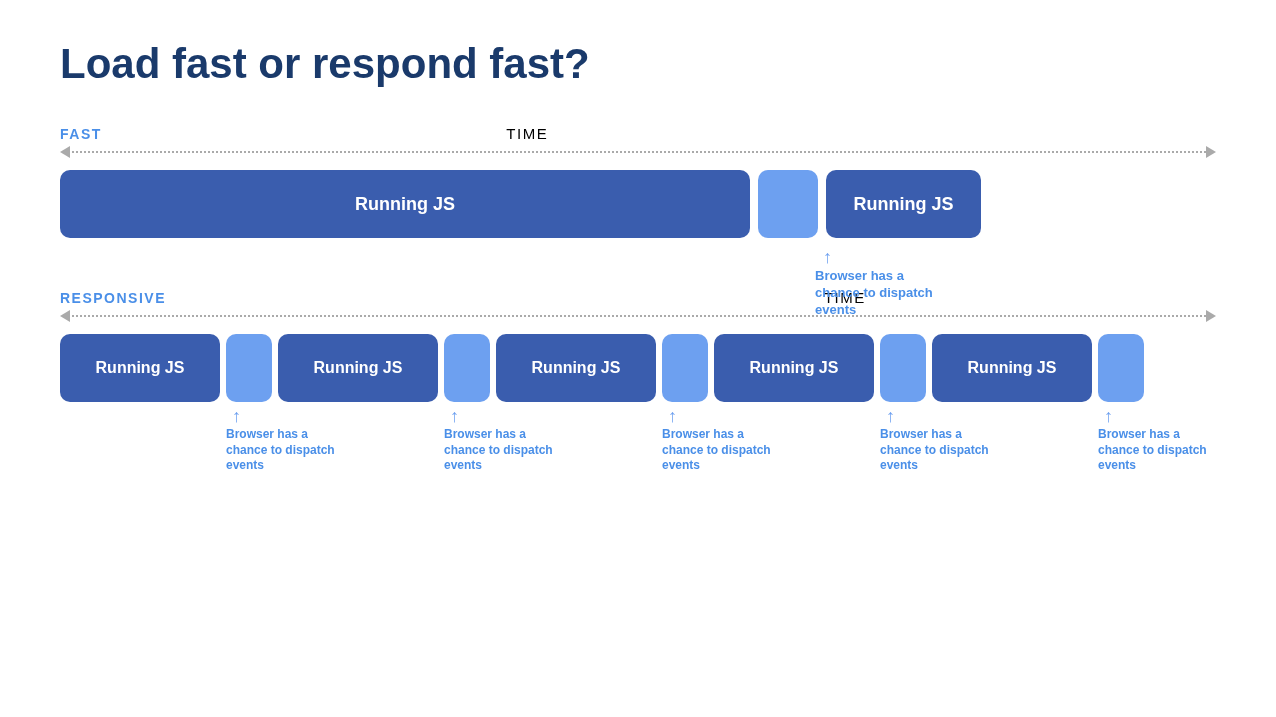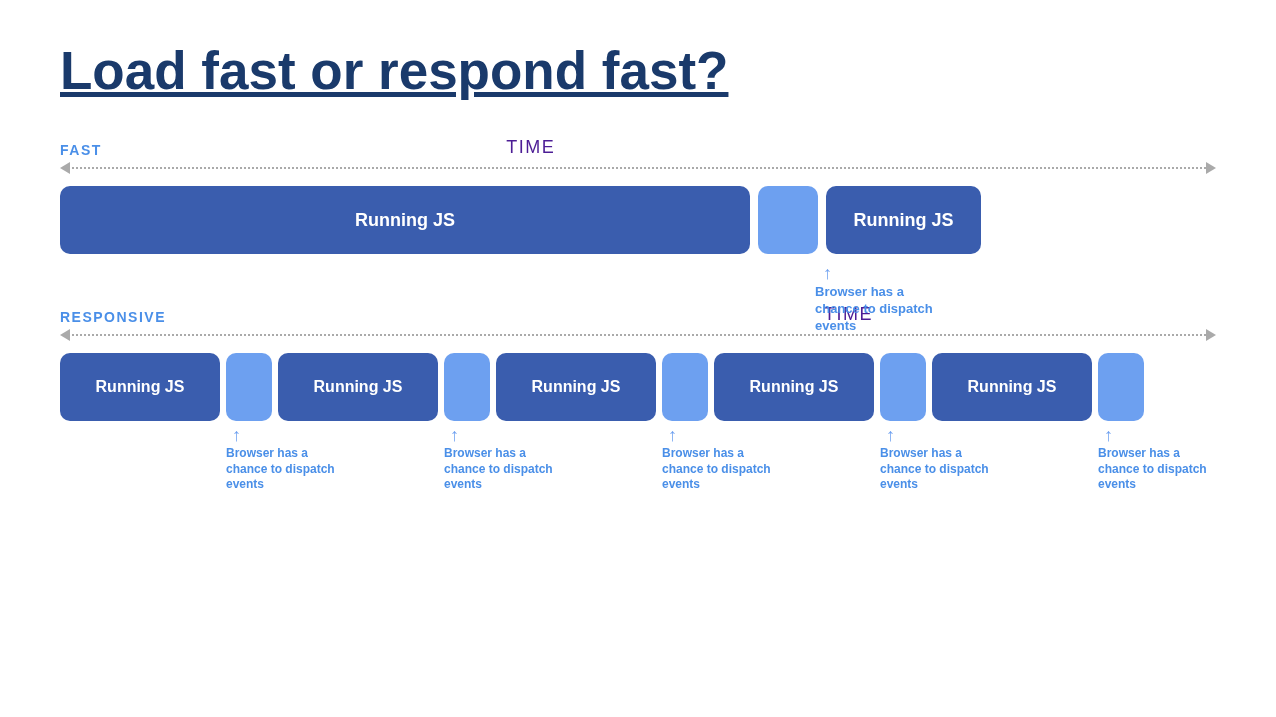--- a/index.html
+++ b/index.html
@@ -5,25 +5,24 @@
     * { box-sizing: border-box; margin: 0; padding: 0; }
     body {
       background: #fff;
       font-family: 'Segoe UI', Arial, sans-serif;
       width: 1276px;
       height: 717px;
       overflow: hidden;
       padding: 40px 60px;
     }
     .page-title {
-      font-size: 53px;
+      font-size: 42px;
       font-weight: 800;
       color: #1a3a6b;
       margin-bottom: 36px;
-      text-decoration: underline;
     }
     .section-label {
       font-size: 14px;
       font-weight: 700;
       letter-spacing: 1.5px;
       color: #4a8fe8;
     }
     .dotted-line {
       flex: 1;
       border-top: 2px dotted #aaa;
@@ -126,24 +125,24 @@
     .fast-annotation .annotation-arrow-up {
       margin-left: 8px;
     }
 
     .header-row {
       display: flex;
       align-items: flex-end;
       margin-bottom: 4px;
     }
     .time-label {
-      font-size: 18px;
+      font-size: 15px;
       font-weight: 400;
       letter-spacing: 1.5px;
-      color: #4c1d95;
+      color: #000000;
     }
     .section-wrapper {
       margin-bottom: 0;
     }
     .timeline-row {
       display: flex;
       align-items: center;
       margin-bottom: 12px;
       position: relative;
     }

